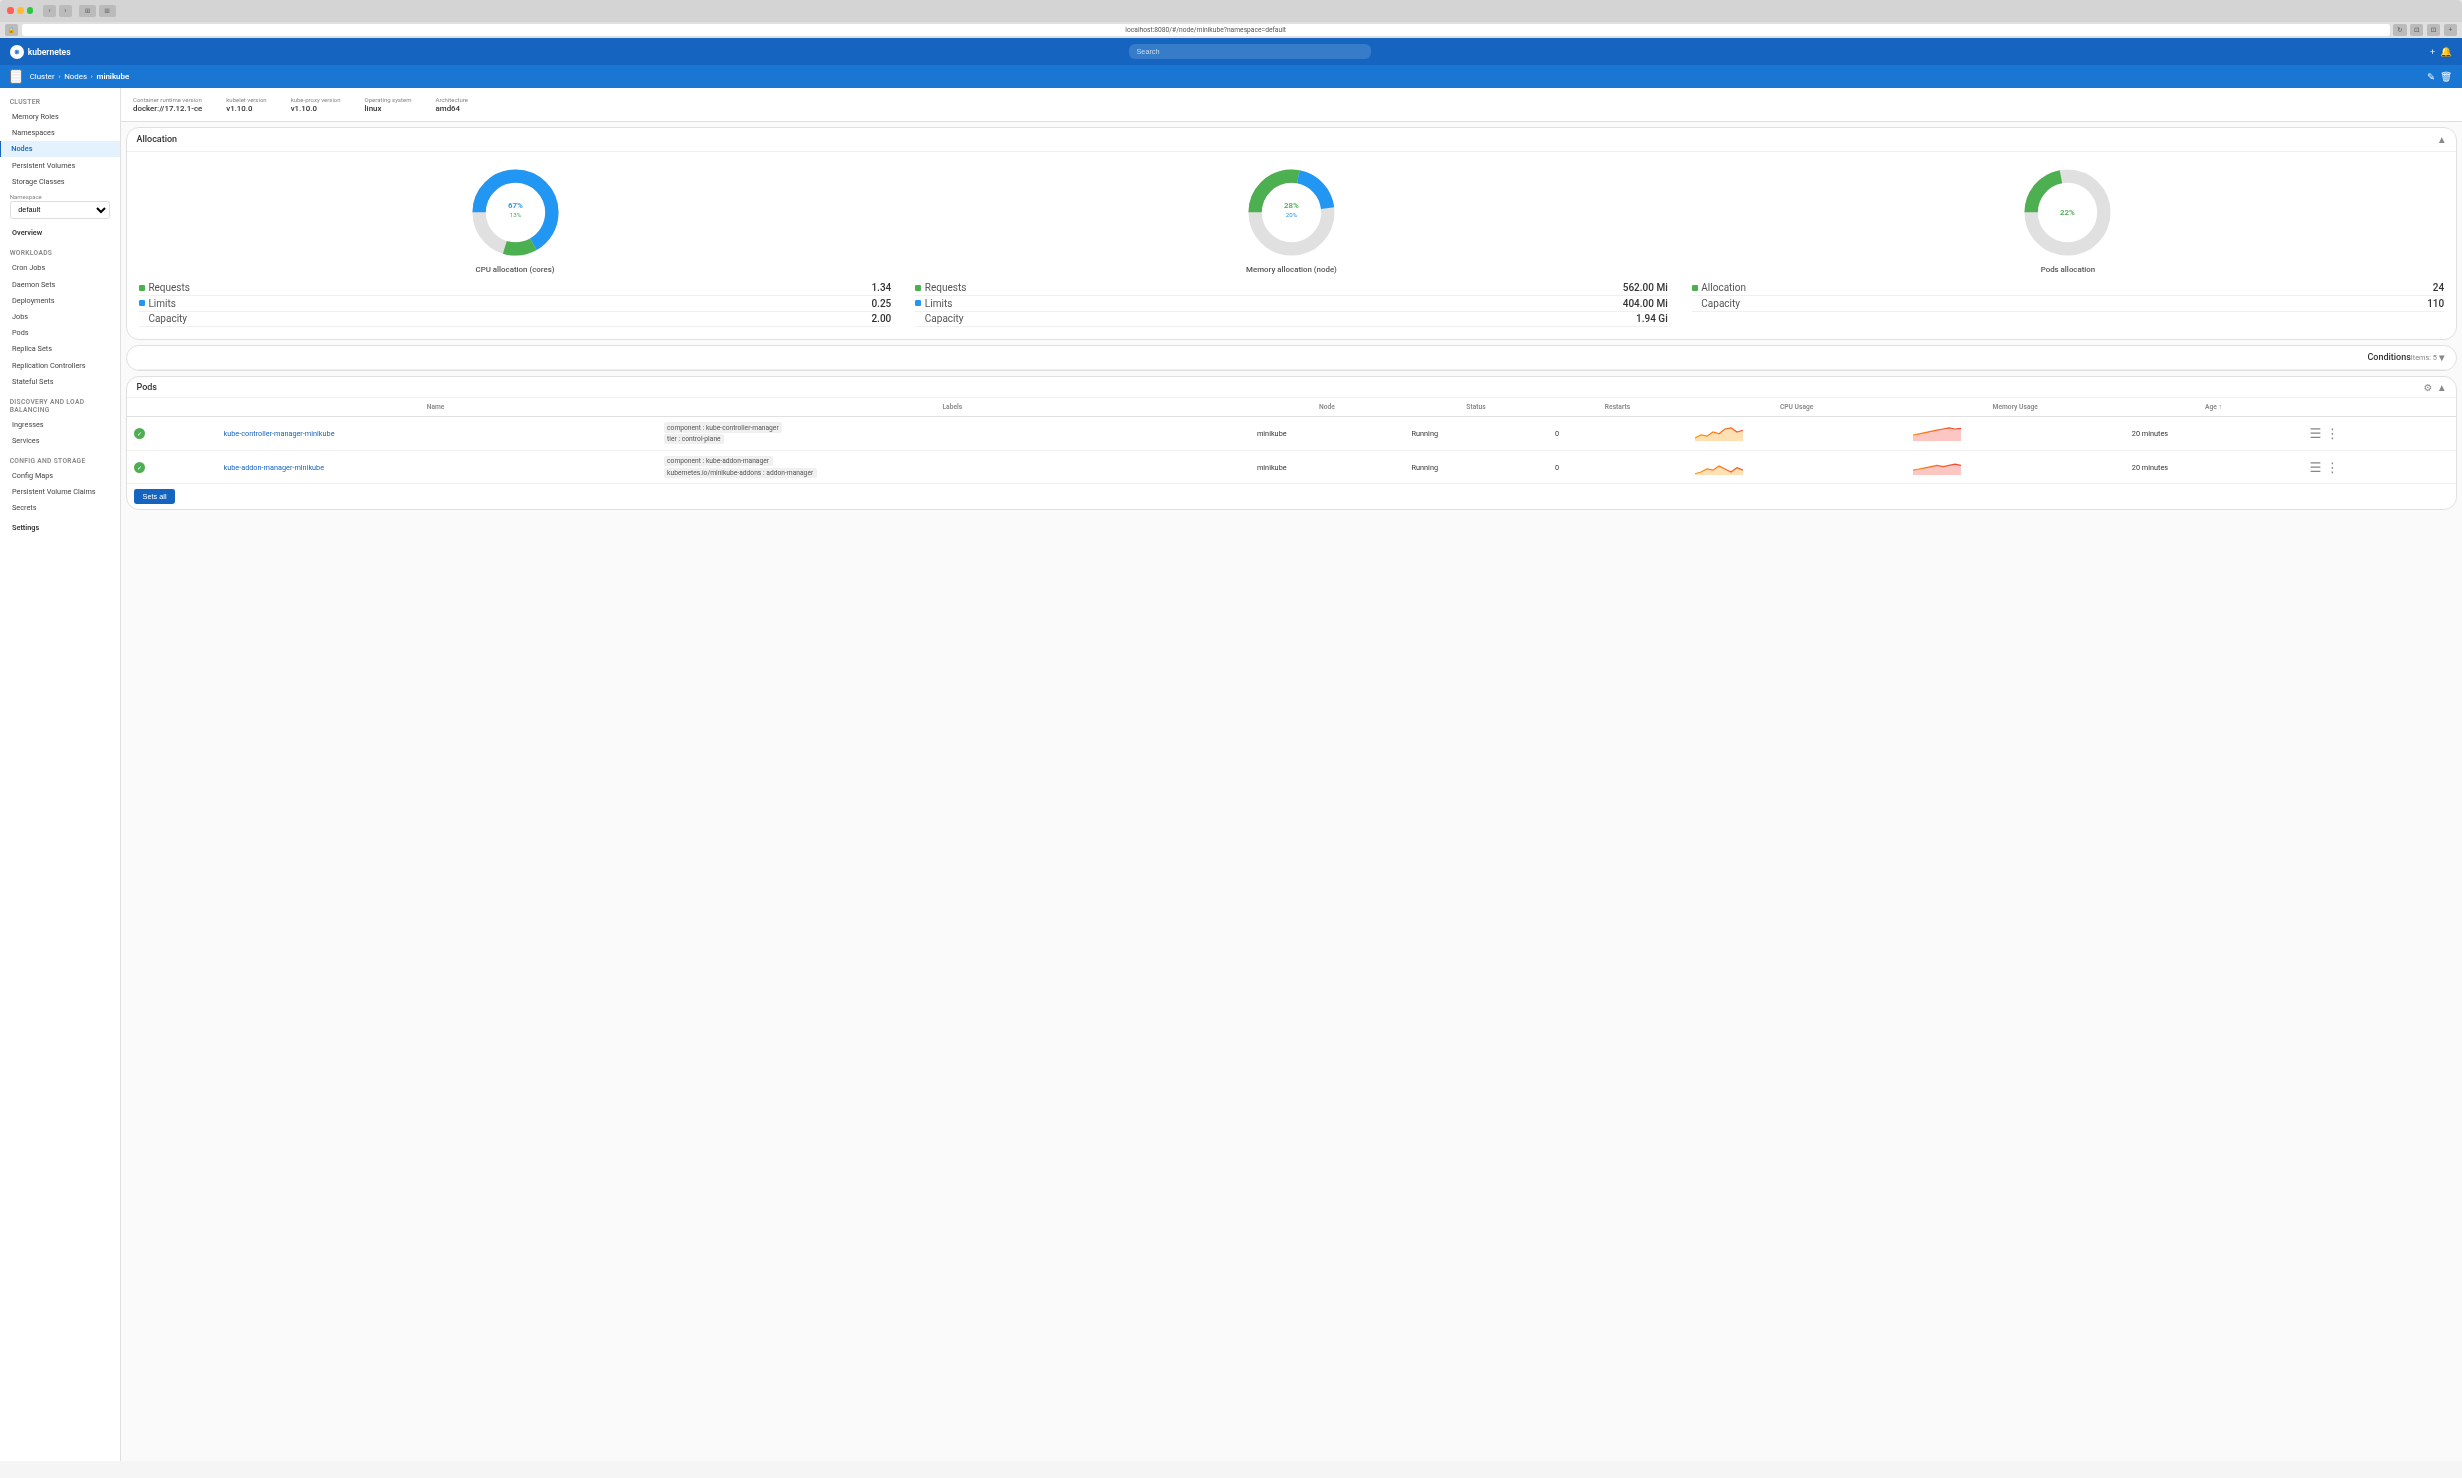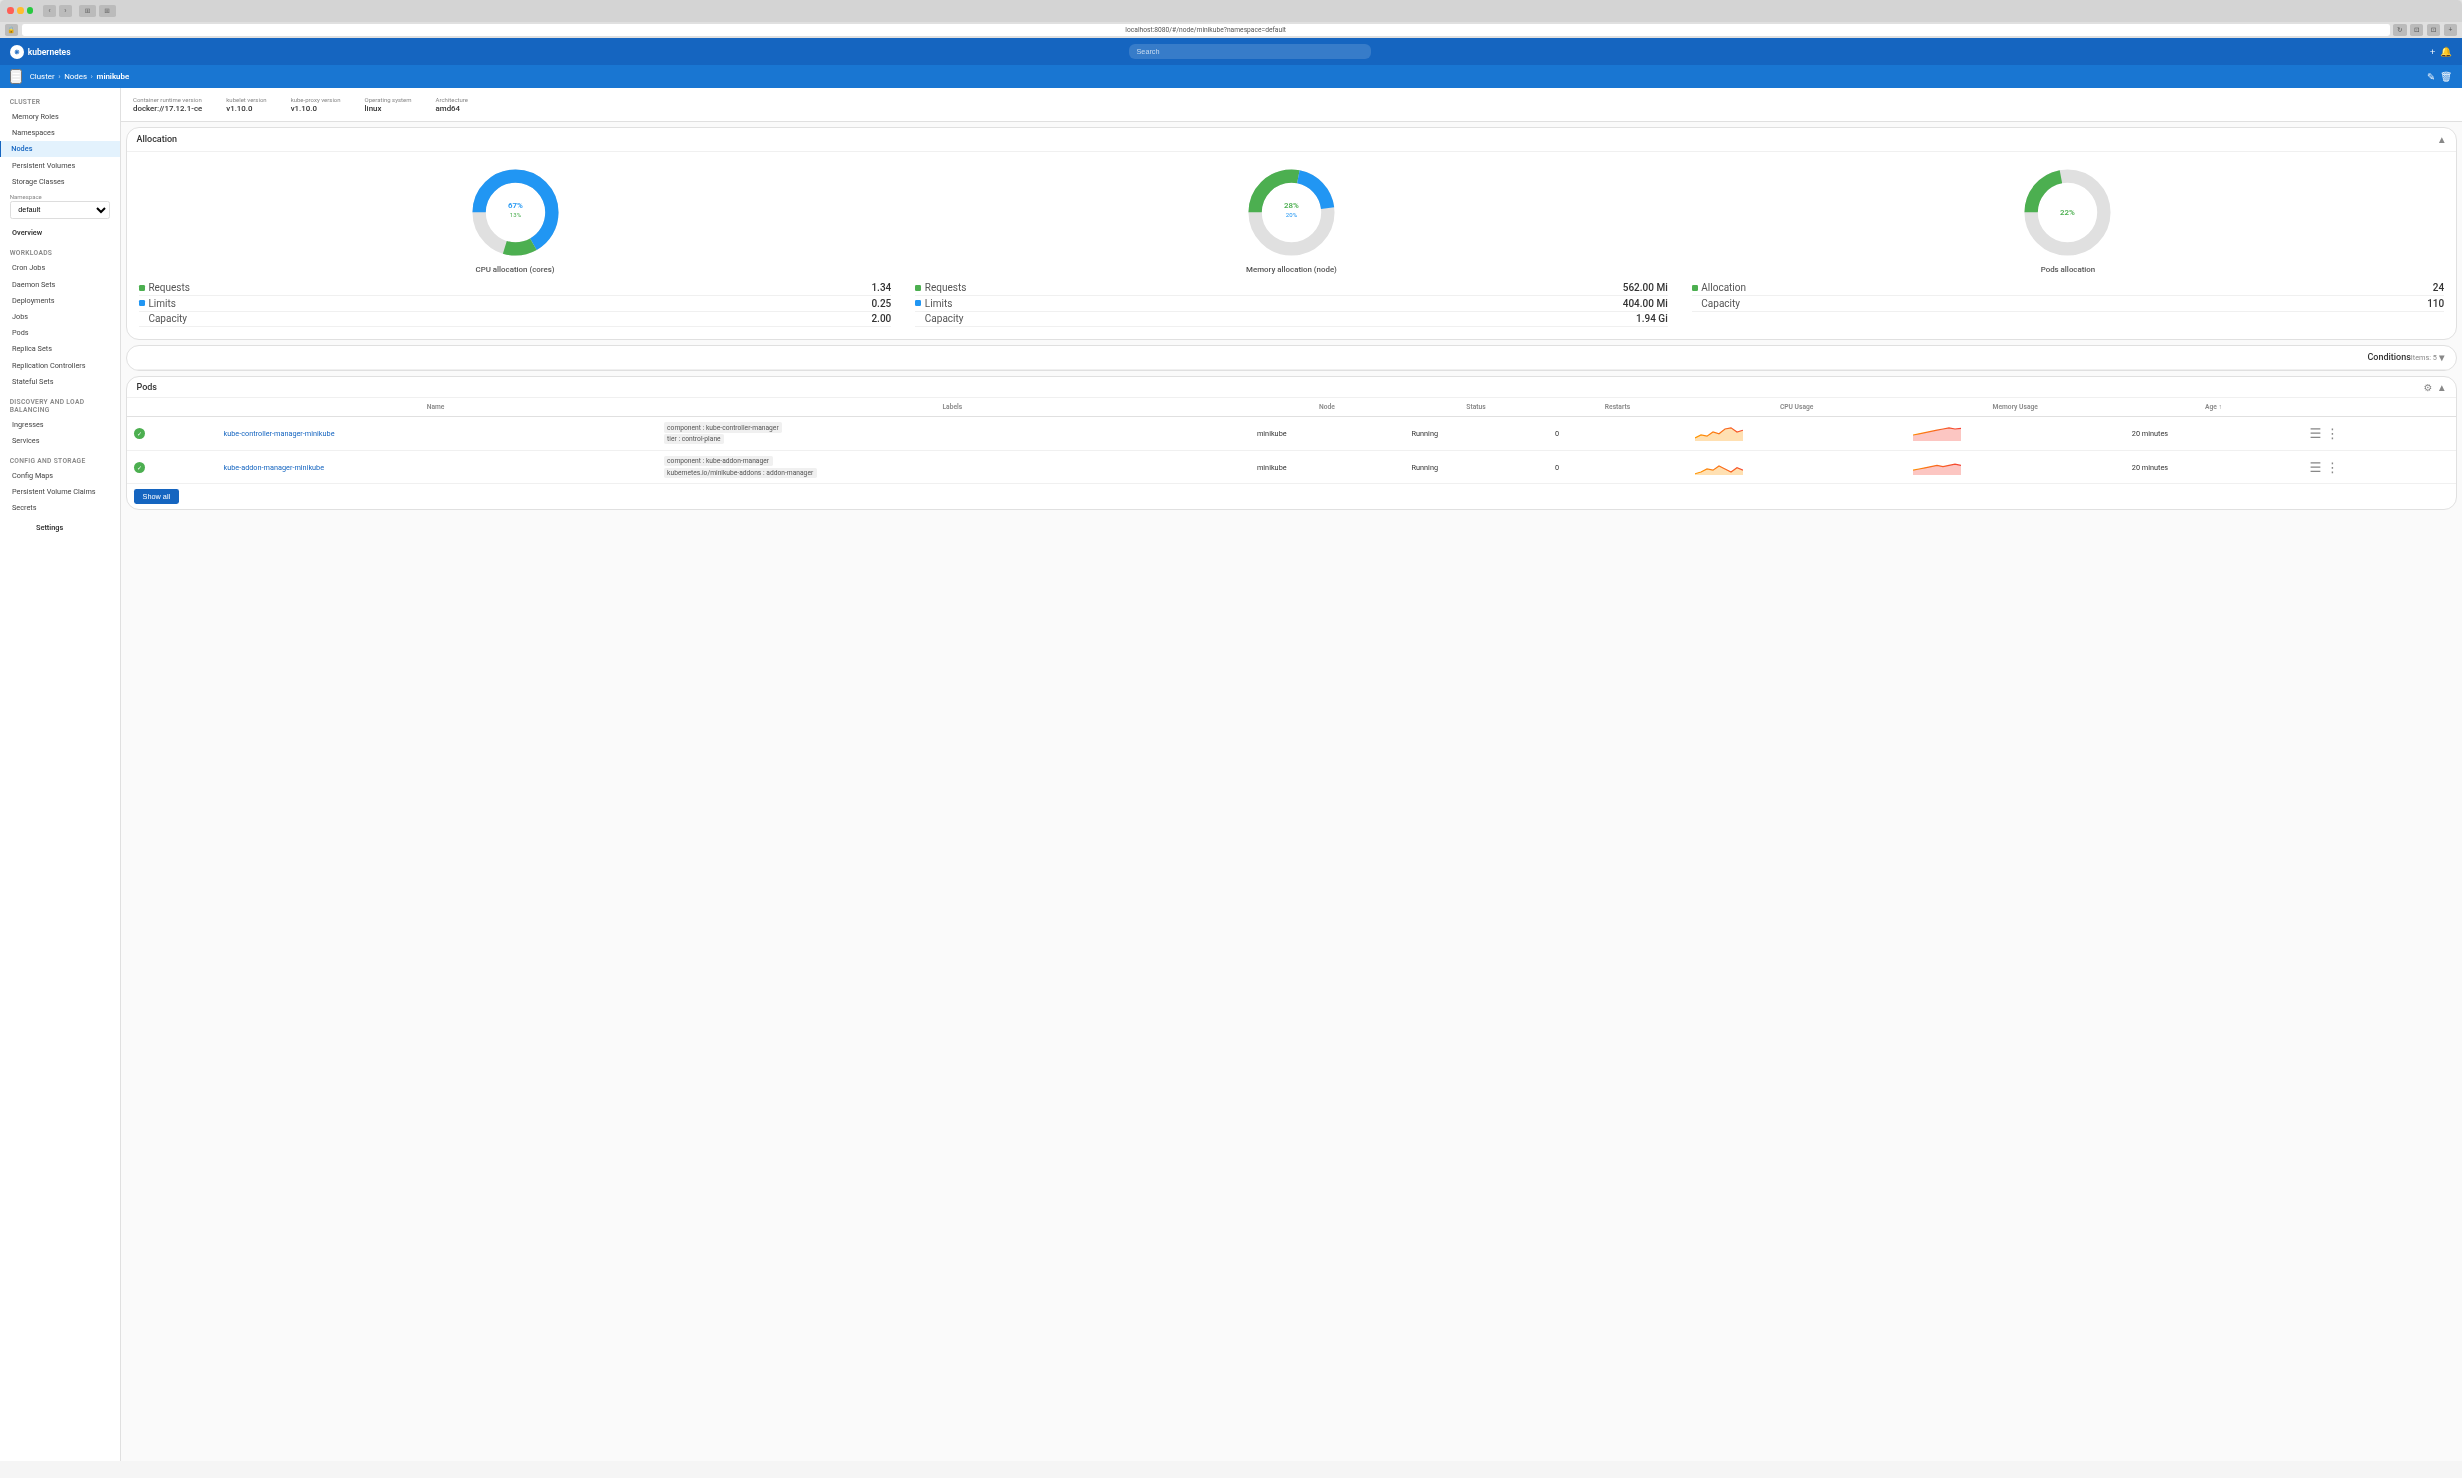--- a/index.html
+++ b/index.html
@@ -191,21 +191,21 @@
         <div class="sidebar-item">Ingresses</div>
         <div class="sidebar-item">Services</div>
 
         <div style="height:3.6px"></div>
         <div class="sidebar-section">Config and Storage</div>
         <div class="sidebar-item">Config Maps</div>
         <div class="sidebar-item">Persistent Volume Claims</div>
         <div class="sidebar-item">Secrets</div>
 
         <div style="height:3.6px"></div>
-        <div class="sidebar-item" style="font-weight:600;color:#333;margin-left:24px;">Settings</div>
+        <div class="sidebar-item" style="font-weight:600;color:#333;">Settings</div>
       </div>
 
       <div class="content">
 
         <div class="info-row">
           <div class="info-item">
             <div class="info-label">Container runtime version</div>
             <div class="info-value">docker://17.12.1-ce</div>
           </div>
           <div class="info-item">
@@ -443,20 +443,20 @@
                   <td>20 minutes</td>
                   <td>
                     <button style="background:none;border:none;cursor:pointer;color:#888;margin-right:2.4px;">☰</button>
                     <button style="background:none;border:none;cursor:pointer;color:#888;">⋮</button>
                   </td>
                 </tr>
               </tbody>
             </table>
           </div>
           <div>
-            <button class="show-all-btn">Show all</button>
+            <button class="show-all-btn">Sets all</button>
           </div>
         </div>
       </div>
     </div>
   </div>
 </div>
 
 
 </body></html>

